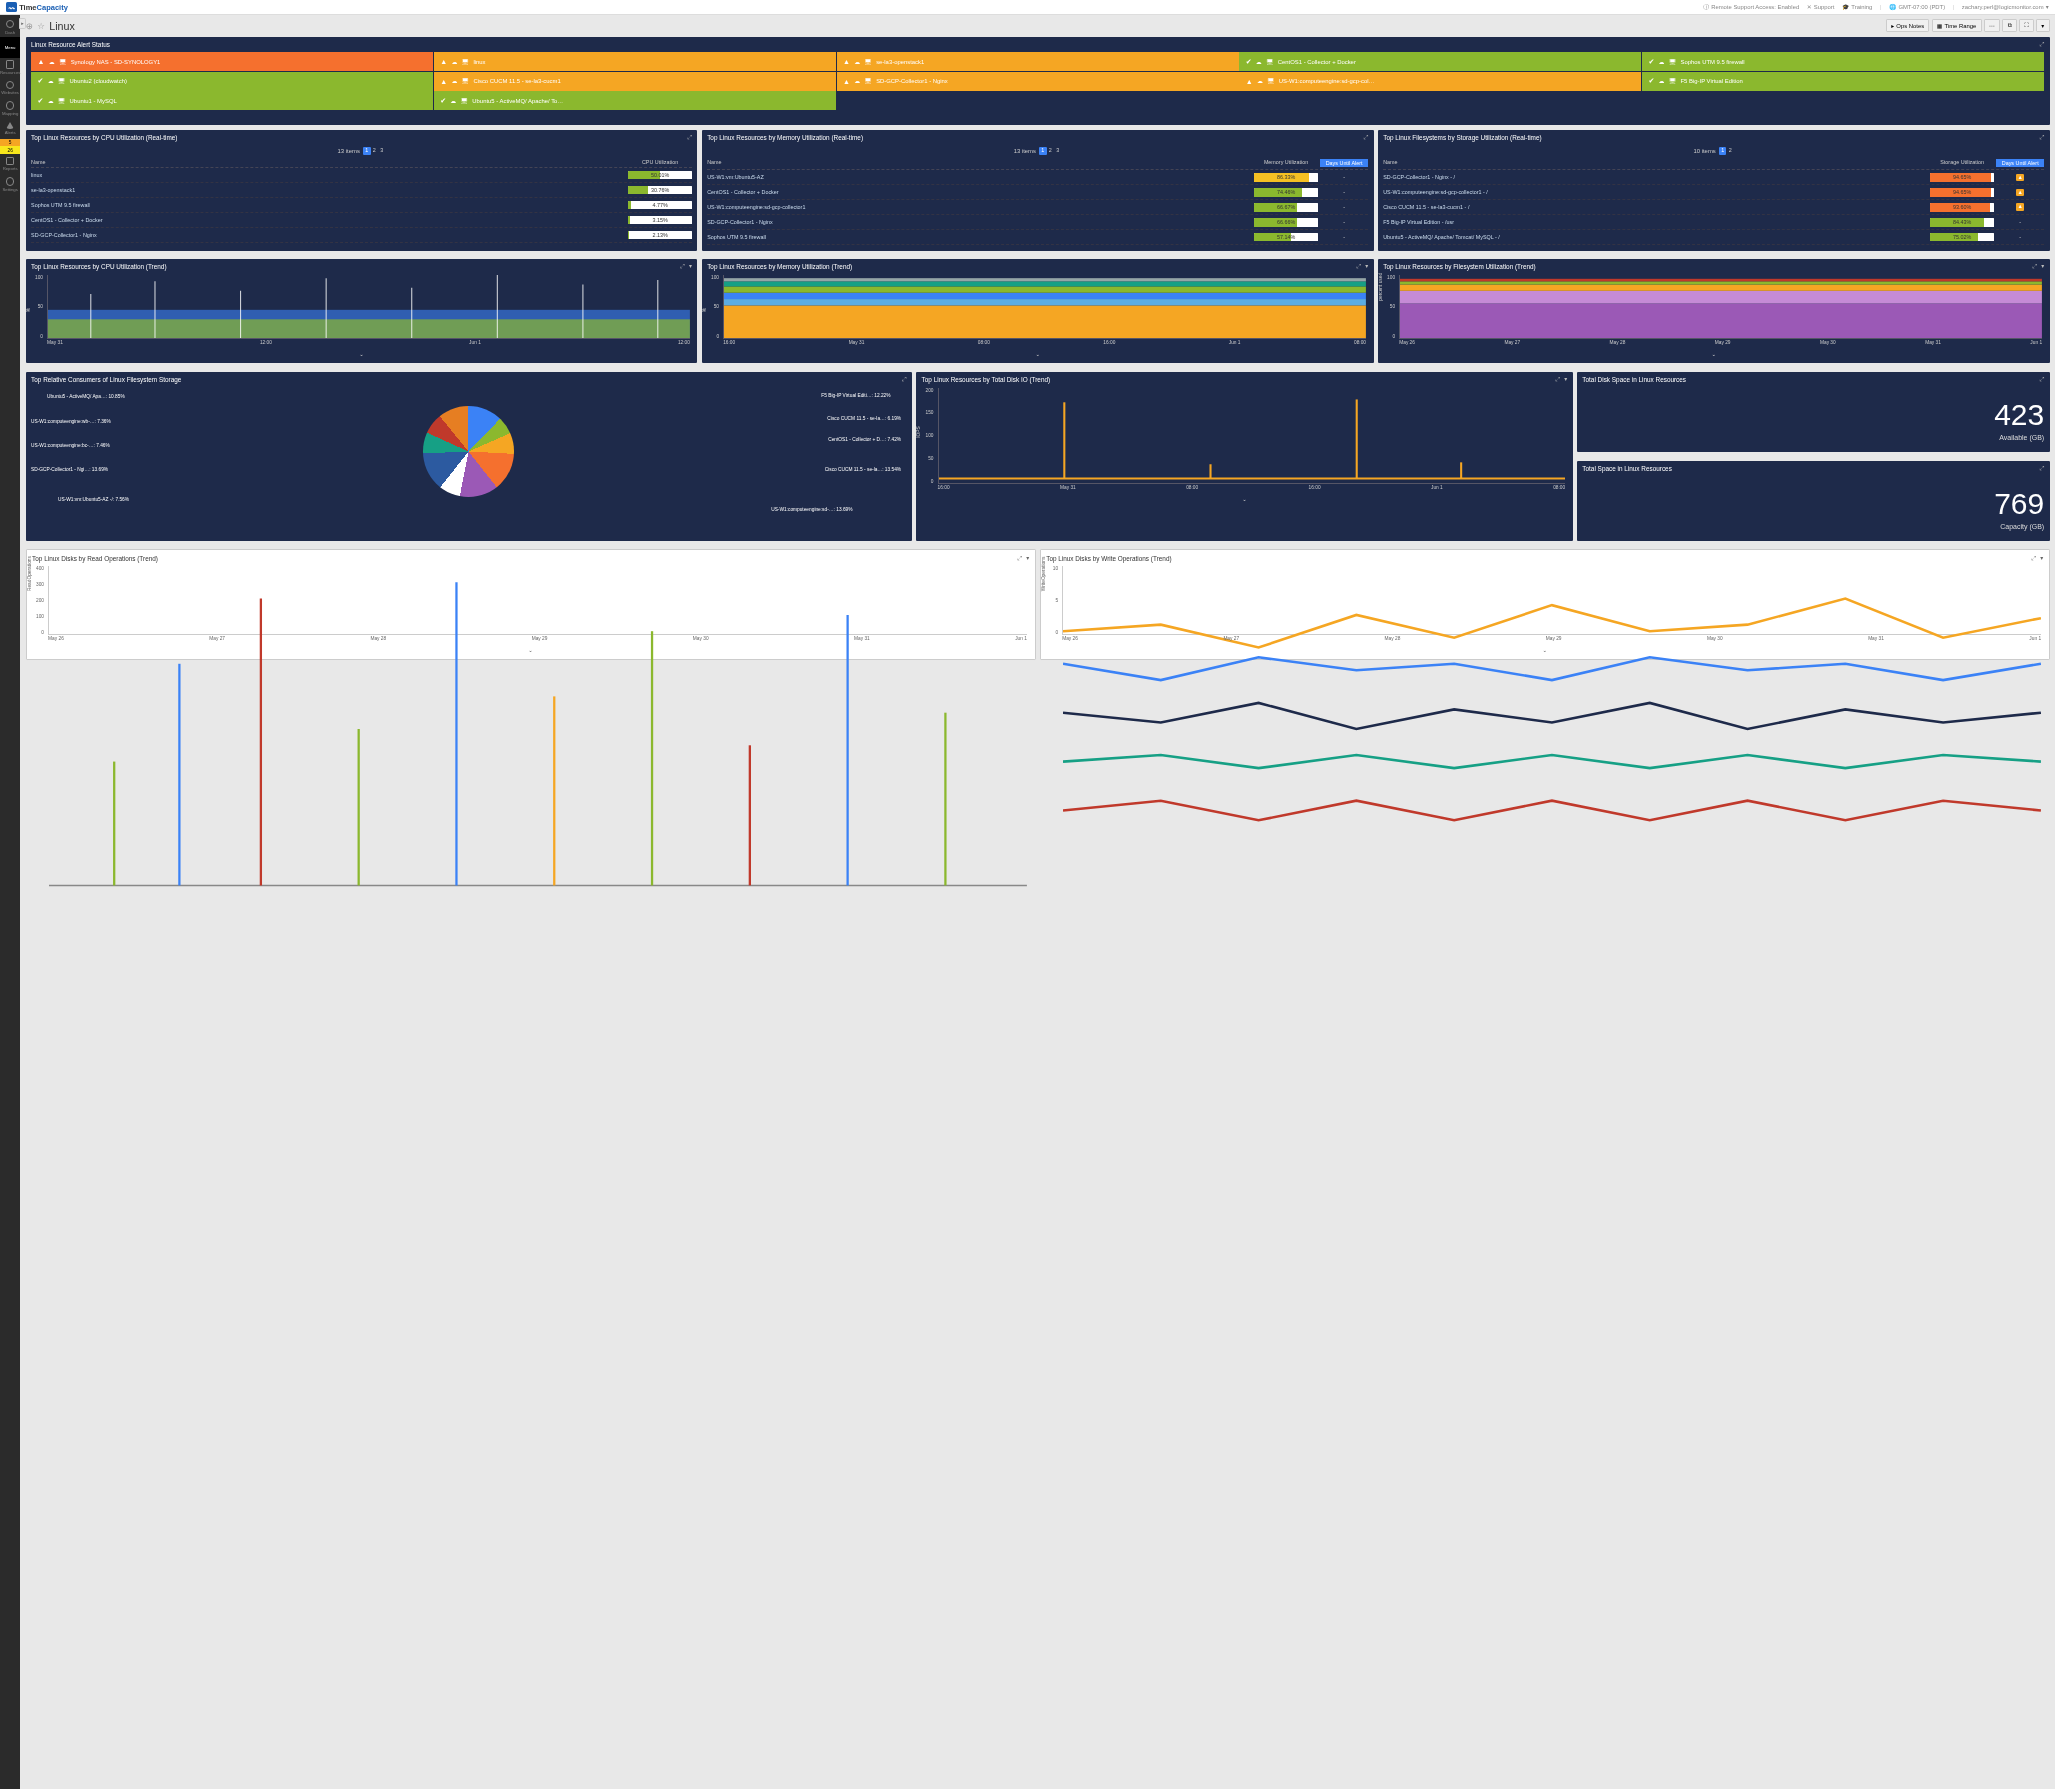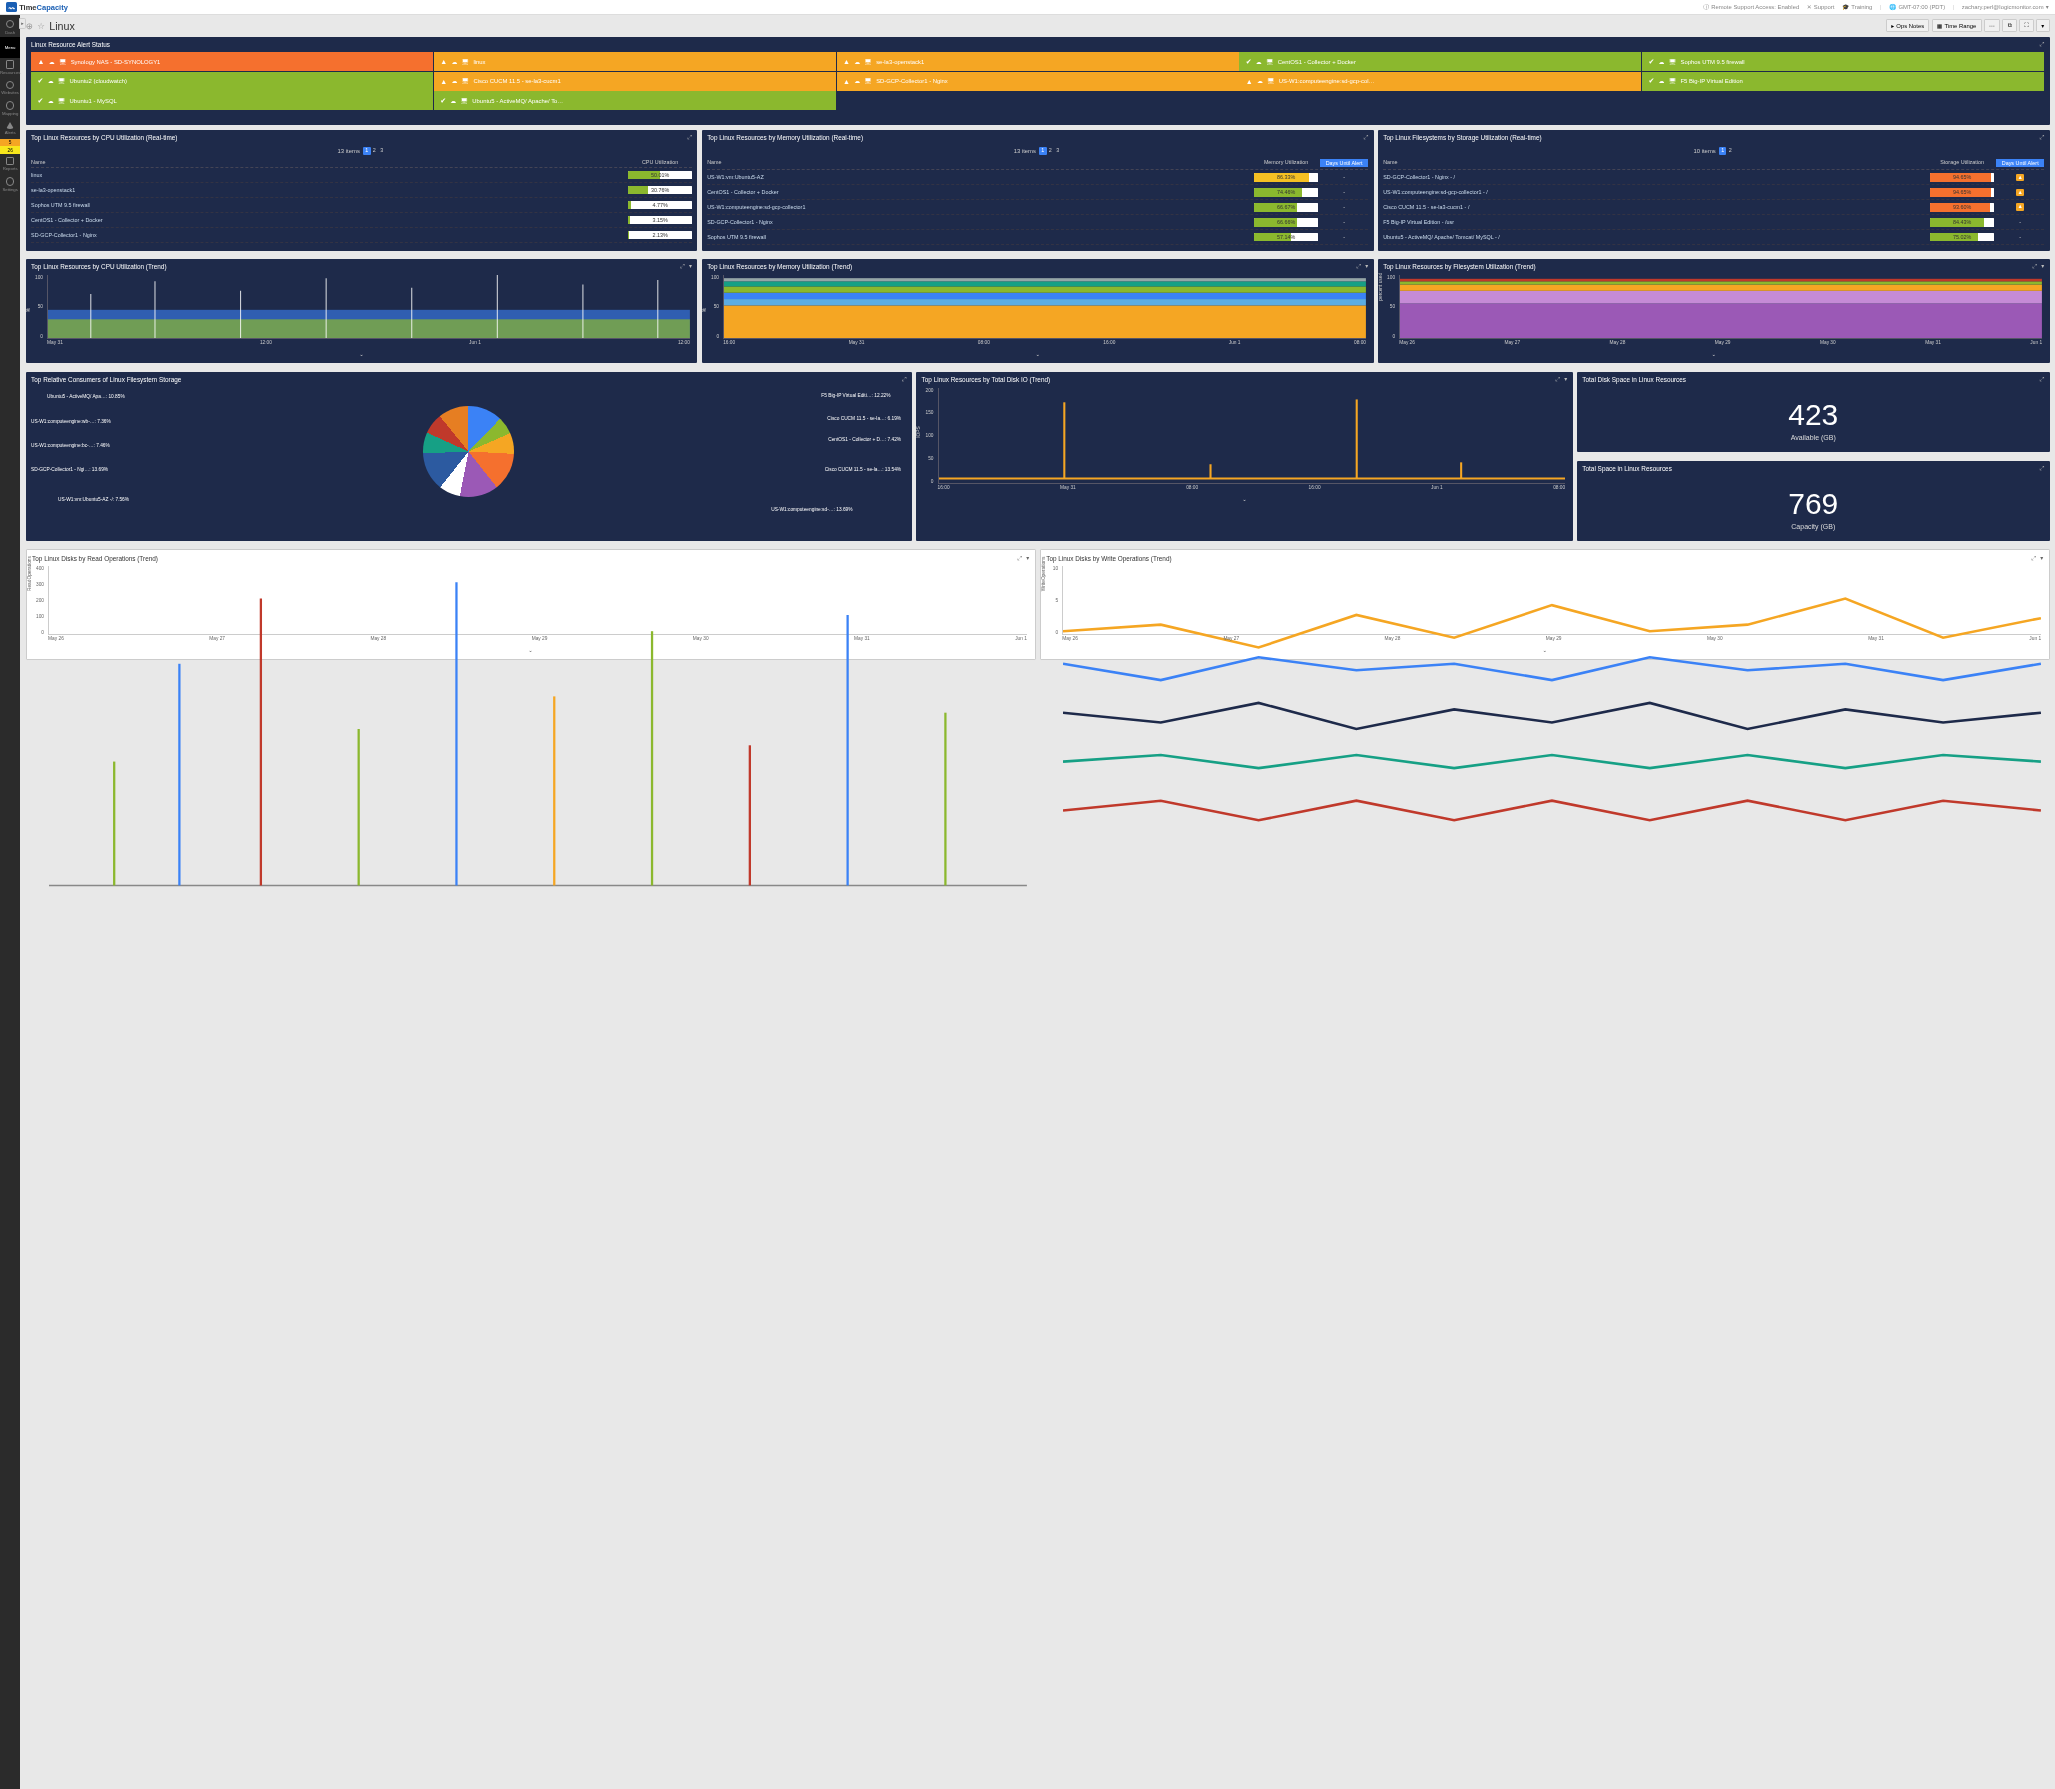--- a/index.html
+++ b/index.html
@@ -65,21 +65,21 @@
 .chart-plot{position:absolute;left:16px;right:2.1px;top:0;bottom:10.7px;border-left:0.5px solid #556;border-bottom:0.5px solid #556}
 .chart-x{position:absolute;left:16px;right:2.1px;bottom:0;height:9.6px;display:flex;justify-content:space-between;font-size:4.8px;color:#ccc}
 .chart-expand{text-align:center;color:#ccc;font-size:5.4px;cursor:pointer;padding:1.1px}
 .stacked-area{width:100%;height:100%}
 .spikes{width:100%;height:100%}
 .row-bottom1{display:grid;grid-template-columns:1.35fr 1fr 0.72fr;gap:4.3px;margin-bottom:4.3px}
 .row-bottom2{display:grid;grid-template-columns:1fr 1fr;gap:4.3px;margin-bottom:4.3px}
 .pie-wrap{display:flex;align-items:center;justify-content:center;position:relative;height:128px}
 .pie{width:91px;height:91px;border-radius:50%;background:conic-gradient(#3b82f6 0 12.22%,#8bb82e 12.22% 18.41%,#f5a623 18.41% 25.83%,#f5702e 25.83% 39.37%,#9b59b6 39.37% 53.06%,#fff 53.06% 60.62%,#2c5aa0 60.62% 74.31%,#16a085 74.31% 81.77%,#c0392b 81.77% 89.13%,#e67e22 89.13% 100%)}
 .pie-label{position:absolute;font-size:4.8px;color:#fff;white-space:nowrap}
-.bignum{text-align:center;padding:10.7px 5.4px}
+.bignum{text-align:right;padding:10.7px 5.4px}
 .bignum .val{font-size:30px;font-weight:300;color:#fff}
 .bignum .unit{font-size:7px;color:#ddd;margin-top:2.1px}
 .stack-col{display:flex;flex-direction:column;gap:4.3px}
 .white-widget{background:#fff;border:0.5px solid #ccc;border-radius:1.1px}
 .white-widget .widget-header{color:#333}
 .white-widget .chart-y,.white-widget .chart-x,.white-widget .chart-ylabel,.white-widget .chart-expand{color:#666}
 .white-widget .chart-plot{border-color:#ccc}
 svg{display:block}
 </style>
 </head>

